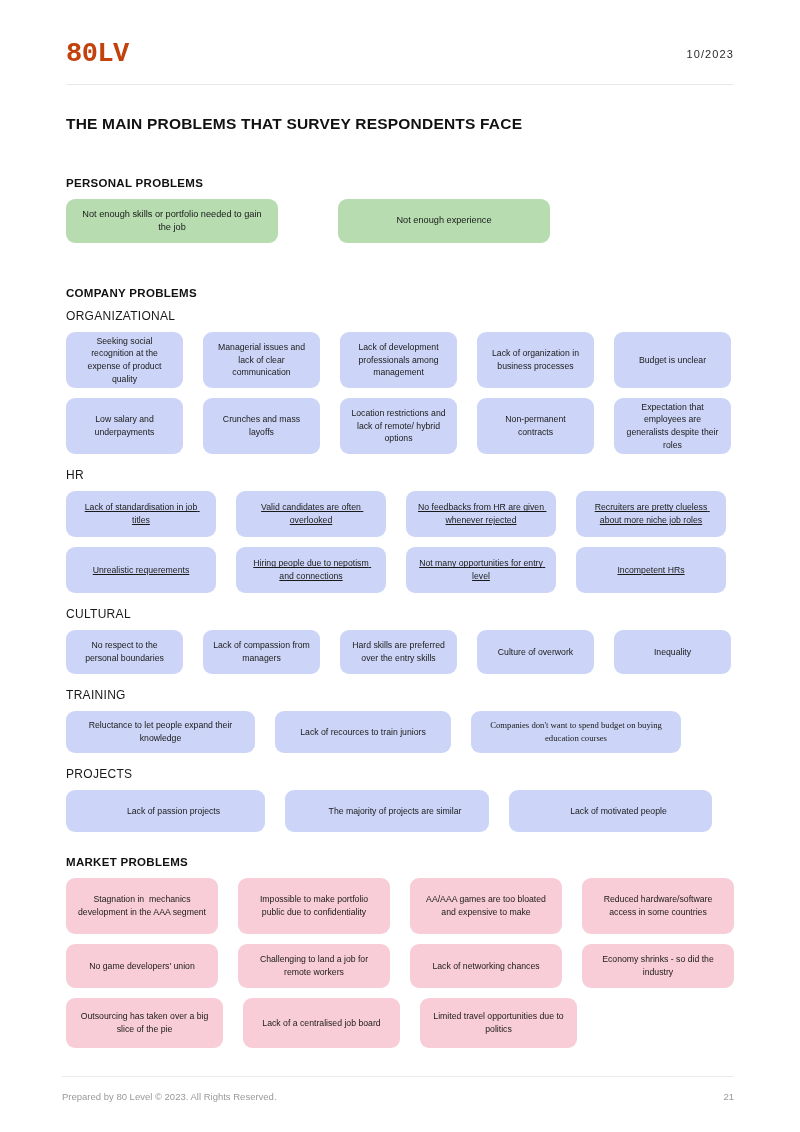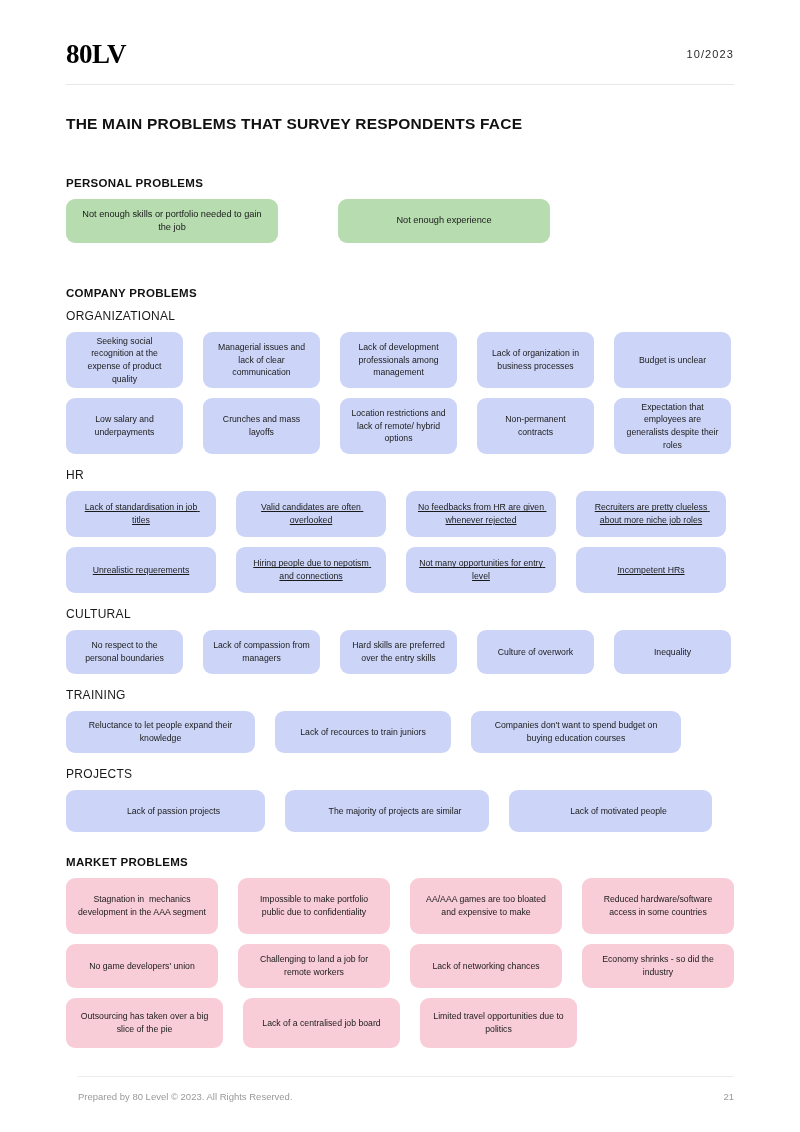--- a/index.html
+++ b/index.html
@@ -23,25 +23,25 @@
 
   
   .header {
     height: 80px;
     display: flex;
     align-items: center;
     justify-content: space-between;
     padding-top: 28px;
   }
   .logo {
-    font-family: Liberation Serif, serif;
+    font-family: Liberation Mono, monospace;
     font-size: 27px;
     font-weight: 700;
     letter-spacing: -0.5px;
-    color: #000000;
+    color: #c2410c;
     line-height: 1;
   }
   .header-date {
     font-size: 11px;
     color: #2b2b2b;
     letter-spacing: 1.1px;
   }
   .header-rule {
     height: 1px;
     background: #e8e8e8;
@@ -102,33 +102,33 @@
   
   .personal .card { height: 44px; font-size: 9.2px; }
   .personal .card.c0 { width: 212px; }
   .personal .card.c1 { width: 212px; margin-left: 40px; }
 
   .org .card { width: 117px; height: 56px; }
   .hr .card  { width: 150px; height: 46px; text-decoration: underline; }
   .cultural .card { width: 117px; height: 44px; }
   .training .card { width: 189px; height: 42px; }
   .training .card.c1 { width: 176px; }
-  .training .card.c2 { width: 210px; }
+  .training .card.c2 { width: 210px; font-family: Liberation Serif, serif; }
   .projects .card { width: 199px; height: 42px; padding-left: 26px; }
   .projects .card.c1 { width: 204px; }
   .projects .card.c2 { width: 203px; }
 
   .market .card { width: 157px; height: 56px; }
   .market .row.r1 .card { height: 44px; }
   .market .row.r2 .card { height: 50px; }
 
   
   .footer {
     position: absolute;
-    left: 78px;
+    left: 62px;
     right: 66px;
     bottom: 30px;
   }
   .footer-rule {
     height: 1px;
     background: #ececec;
     margin-bottom: 14px;
   }
   .footer-inner {
     display: flex;

